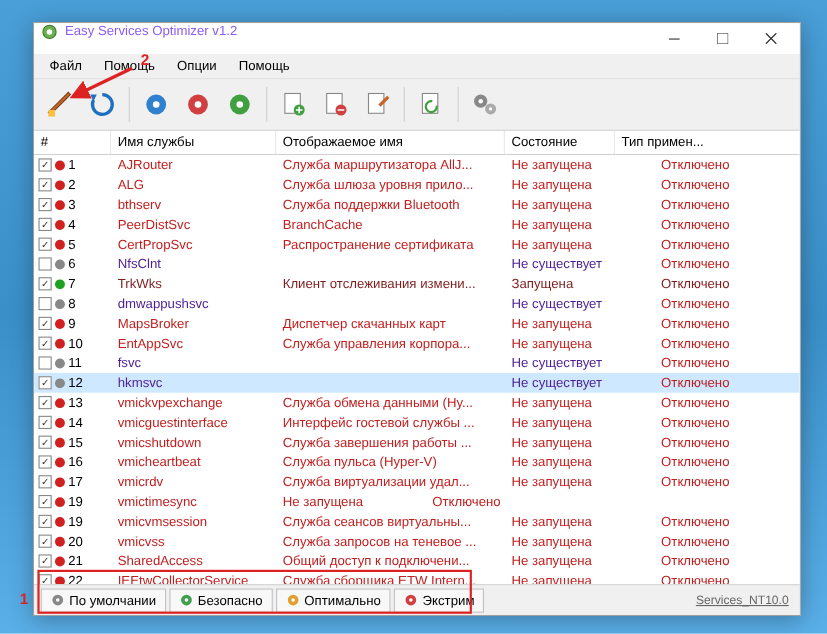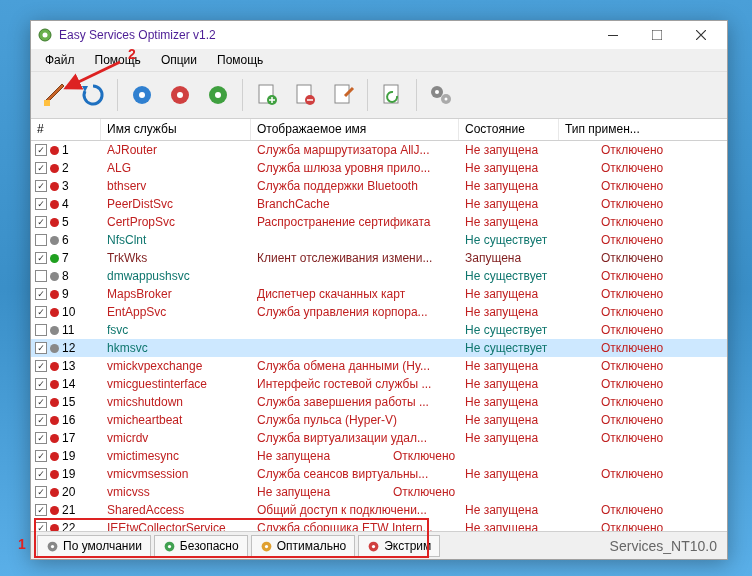--- a/index.html
+++ b/index.html
@@ -21,24 +21,24 @@
   background: #f0f0f0;
   border: 1px solid #a0a0a0;
   display: flex;
   flex-direction: column;
   box-shadow: 0 4px 20px rgba(0,0,0,.3);
 }
 .titlebar {
   height: 28px;
   background: #fff;
   display: flex;
-  align-items: center;
+  align-items: flex-start;
   padding: 0 4px 0 6px;
   font-size: 12px;
-  color: #4c1d95;
+  color: #8b5cf6;
 }
 .titlebar .app-icon { width: 16px; height: 16px; margin-right: 6px; }
 .title-text { flex: 1; }
 .win-controls { display: flex; }
 .win-btn { width: 44px; height: 28px; display: flex; align-items: center; justify-content: center; cursor: default; color: #666; }
 .menubar {
   height: 22px;
   background: #f0f0f0;
   display: flex;
   align-items: center;
@@ -98,43 +98,43 @@
 .dot-green { background: #20a020; }
 .dot-gray { background: #888; }
 .num { min-width: 16px; color: #000; }
 .cell { padding: 0 6px; overflow: hidden; white-space: nowrap; text-overflow: ellipsis; }
 .cell-name { width: 150px; }
 .cell-disp { width: 208px; }
 .cell-state { width: 100px; }
 .cell-startup { width: 110px; margin-left: 36px; }
 .txt-red { color: #c02020; }
 .txt-green { color: #7f1d1d; }
-.txt-black { color: #0f766e; }
+.txt-black { color: #4c1d95; }
 
 .bottombar {
   height: 28px;
   background: #f0f0f0;
   border-top: 1px solid #d0d0d0;
   display: flex;
   align-items: center;
   padding: 2px 6px;
   font-size: 12px;
 }
 .prof-btn {
-  display: flex; align-items: flex-end;
+  display: flex; align-items: flex-start;
   padding: 3px 8px;
   border: 1px solid #c0c0c0;
   background: #f8f8f8;
   margin-right: 3px;
   gap: 4px;
   cursor: default;
   white-space: nowrap;
 }
 .gear-ico { width: 13px; height: 13px; }
-.status-text { margin-left: auto; color: #666; font-size: 14px; padding-right: 4px; }
+.status-text { margin-left: auto; color: #666; font-size: 11px; padding-right: 4px; text-decoration: underline; }
 
 .annotation-arrow {
   position: absolute;
   left: 58px; top: 60px;
   width: 70px; height: 35px;
   z-index: 30;
 }
 .annotation-2 { position: absolute; left: 128px; top: 46px; color: #d22; font-size: 14px; font-weight: bold; z-index: 30; }
 .annotation-1 { position: absolute; left: 18px; top: 536px; color: #d22; font-size: 14px; font-weight: bold; z-index: 30; }
 .annotation-box {
@@ -472,20 +472,21 @@
         <div class="cell cell-state txt-red">Не запущена</div>
         <div class="cell cell-startup txt-red">Отключено</div>
       </div>
       <div class="row">
         <div class="cell-chk">
           <span class="chk on"></span>
           <span class="dot dot-red"></span>
           <span class="num">20</span>
         </div>
         <div class="cell cell-name txt-red">vmicvss</div>
+        <div class="cell cell-disp txt-red">Служба запросов на теневое ...</div>
         <div class="cell cell-state txt-red">Не запущена</div>
         <div class="cell cell-startup txt-red">Отключено</div>
       </div>
       <div class="row">
         <div class="cell-chk">
           <span class="chk on"></span>
           <span class="dot dot-red"></span>
           <span class="num">21</span>
         </div>
         <div class="cell cell-name txt-red">SharedAccess</div>

